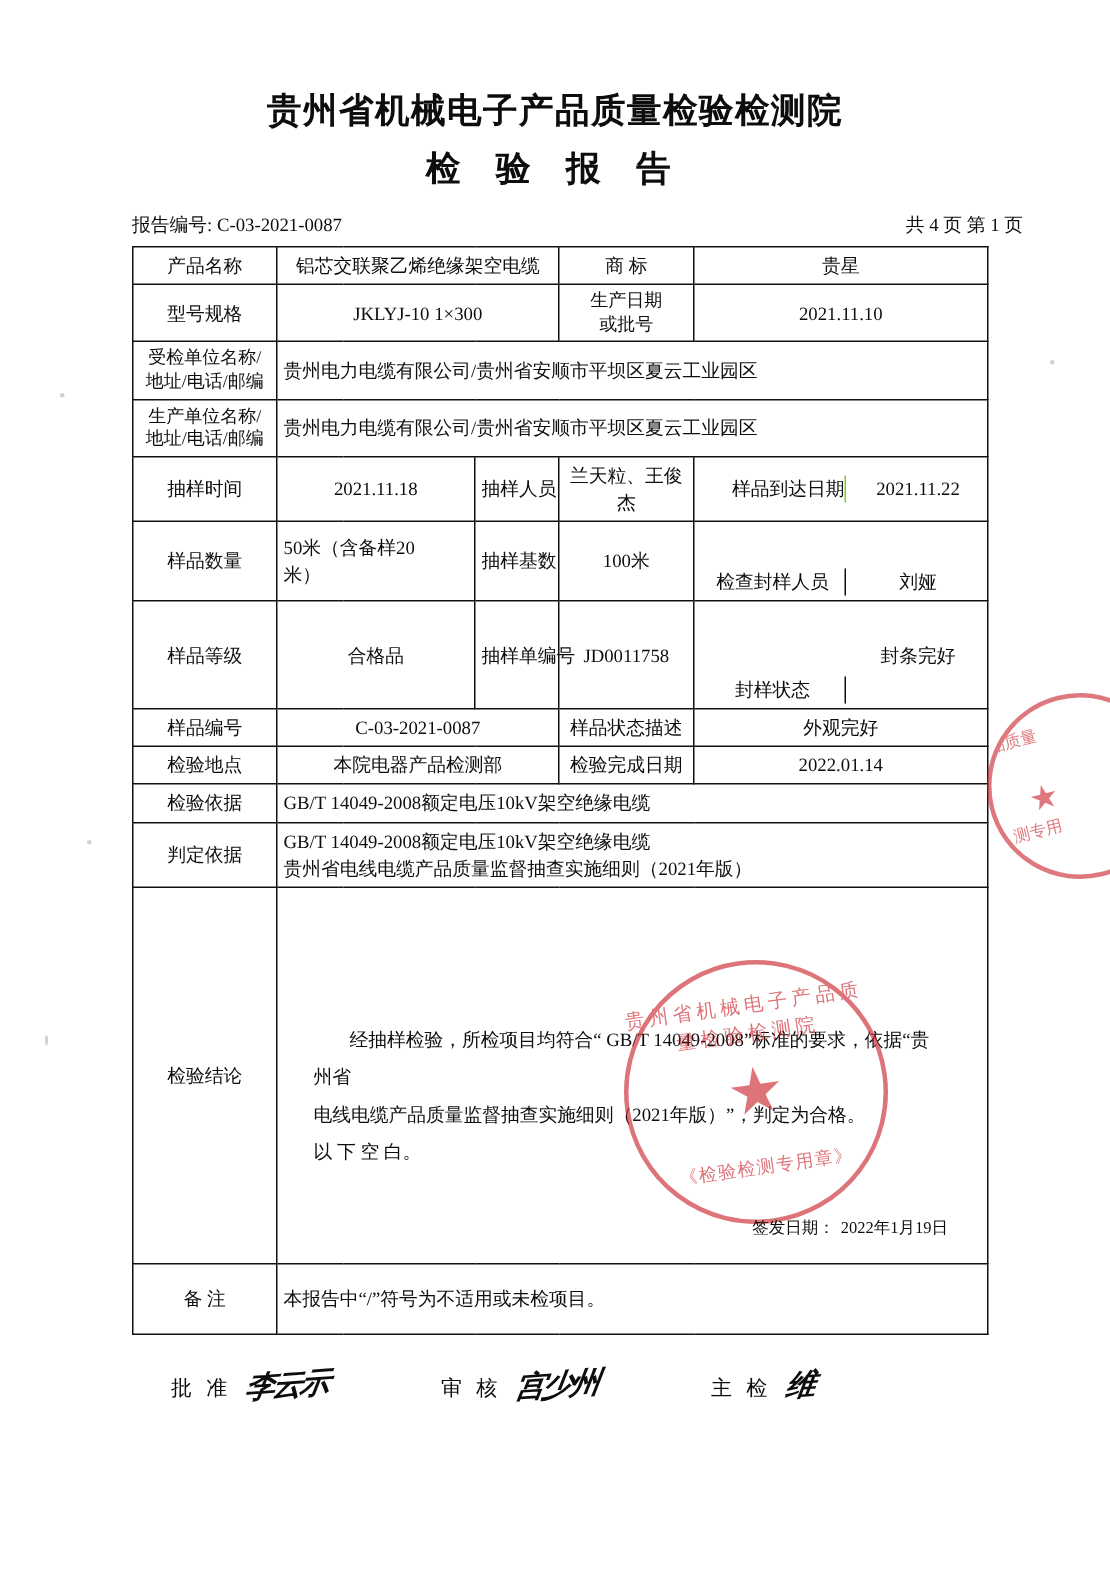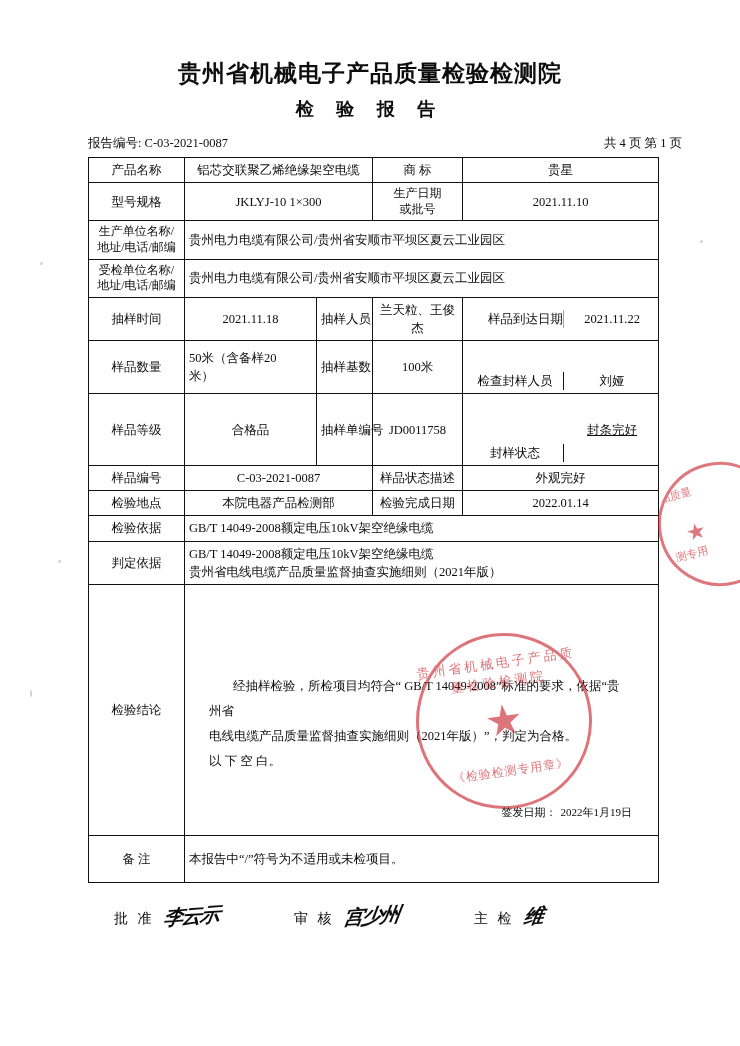--- a/index.html
+++ b/index.html
@@ -23,21 +23,21 @@
   .title-block {
     text-align: center;
     margin-top: 58px;
   }
   .org-title {
     font-size: 23px;
     font-weight: bold;
     letter-spacing: 1px;
   }
   .doc-title {
-    font-size: 18px;
+    font-size: 23px;
     font-weight: bold;
     letter-spacing: 9px;
     margin-top: 8px;
   }
   .meta-row {
     position: relative;
     margin: 14px 40px 4px 88px;
     height: 18px;
     font-size: 12.5px;
   }
@@ -245,28 +245,28 @@
         <td class="lbl">型号规格</td>
         <td class="val-c" colspan="3">JKLYJ-10 1×300</td>
         <td class="lbl two">
           <span class="cellwrap">生产日期</span>
           <span class="cellwrap">或批号</span>
         </td>
         <td class="val-c">2021.11.10</td>
       </tr>
       <tr>
         <td class="lbl two">
+          <span class="cellwrap">受检单位名称/</span>
+          <span class="cellwrap">地址/电话/邮编</span>
+        </td>
+        <td class="val-l" colspan="5">贵州电力电缆有限公司/贵州省安顺市平坝区夏云工业园区</td>
+      </tr>
+      <tr>
+        <td class="lbl two">
           <span class="cellwrap">生产单位名称/</span>
-          <span class="cellwrap">地址/电话/邮编</span>
-        </td>
-        <td class="val-l" colspan="5">贵州电力电缆有限公司/贵州省安顺市平坝区夏云工业园区</td>
-      </tr>
-      <tr>
-        <td class="lbl two">
-          <span class="cellwrap">受检单位名称/</span>
           <span class="cellwrap">地址/电话/邮编</span>
         </td>
         <td class="val-l" colspan="5">贵州电力电缆有限公司/贵州省安顺市平坝区夏云工业园区</td>
       </tr>
       <tr>
         <td class="lbl">抽样时间</td>
         <td class="val-c" colspan="2">2021.11.18</td>
         <td class="lbl">抽样人员</td>
         <td class="val-c">兰天粒、王俊杰</td>
         <td class="val-c">
@@ -292,21 +292,21 @@
         </td>
       </tr>
       <tr>
         <td class="lbl">样品等级</td>
         <td class="val-c" colspan="2">合格品</td>
         <td class="lbl">抽样单编号</td>
         <td class="val-c">JD0011758</td>
         <td class="val-c">
           <div style="display:flex;align-items:center;">
             <span style="flex:0 0 96px;text-align:center;border-right:1px solid #111;margin-right:6px;margin-top:47px;">封样状态</span>
-            <span style="flex:1;text-align:center;text-decoration:underline;">封条完好</span>
+            <span style="flex:1;text-align:center;">封条完好</span>
           </div>
         </td>
       </tr>
       <tr>
         <td class="lbl">样品编号</td>
         <td class="val-c" colspan="3">C-03-2021-0087</td>
         <td class="lbl">样品状态描述</td>
         <td class="val-c">外观完好</td>
       </tr>
       <tr>

